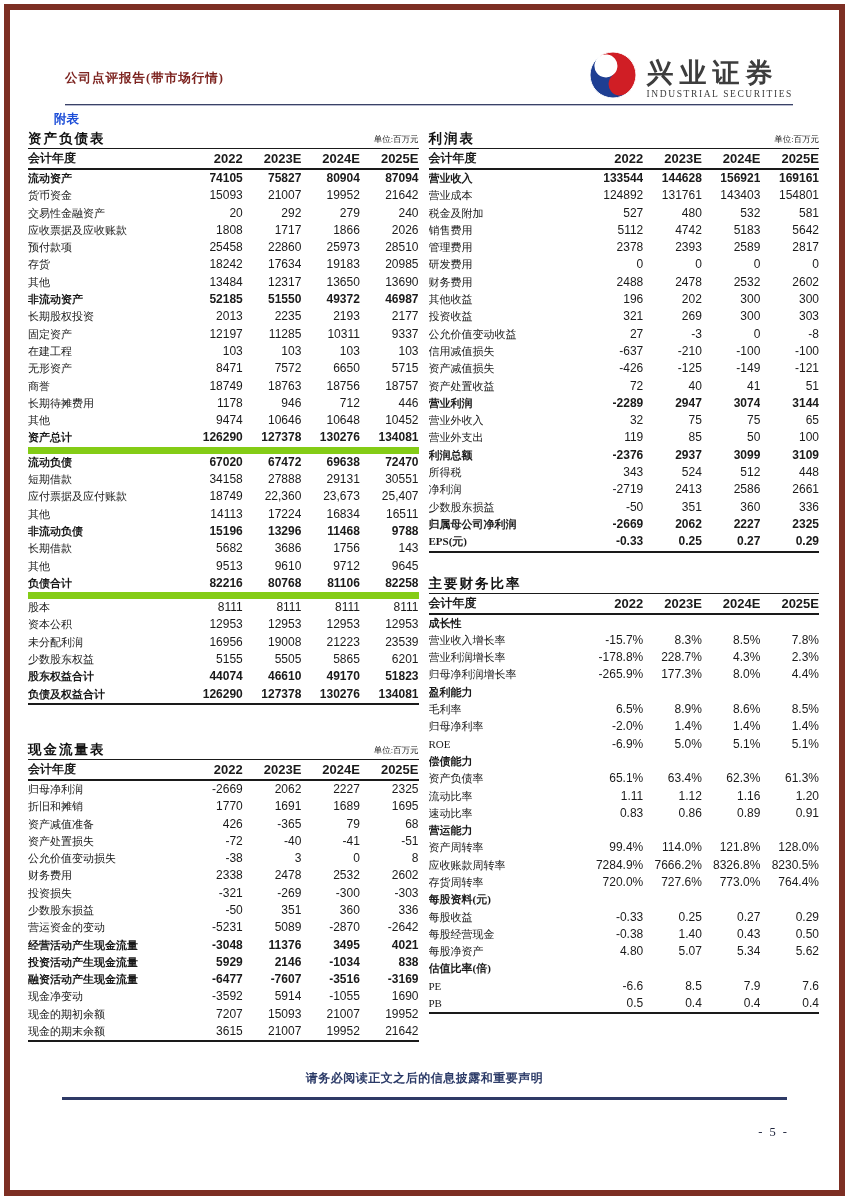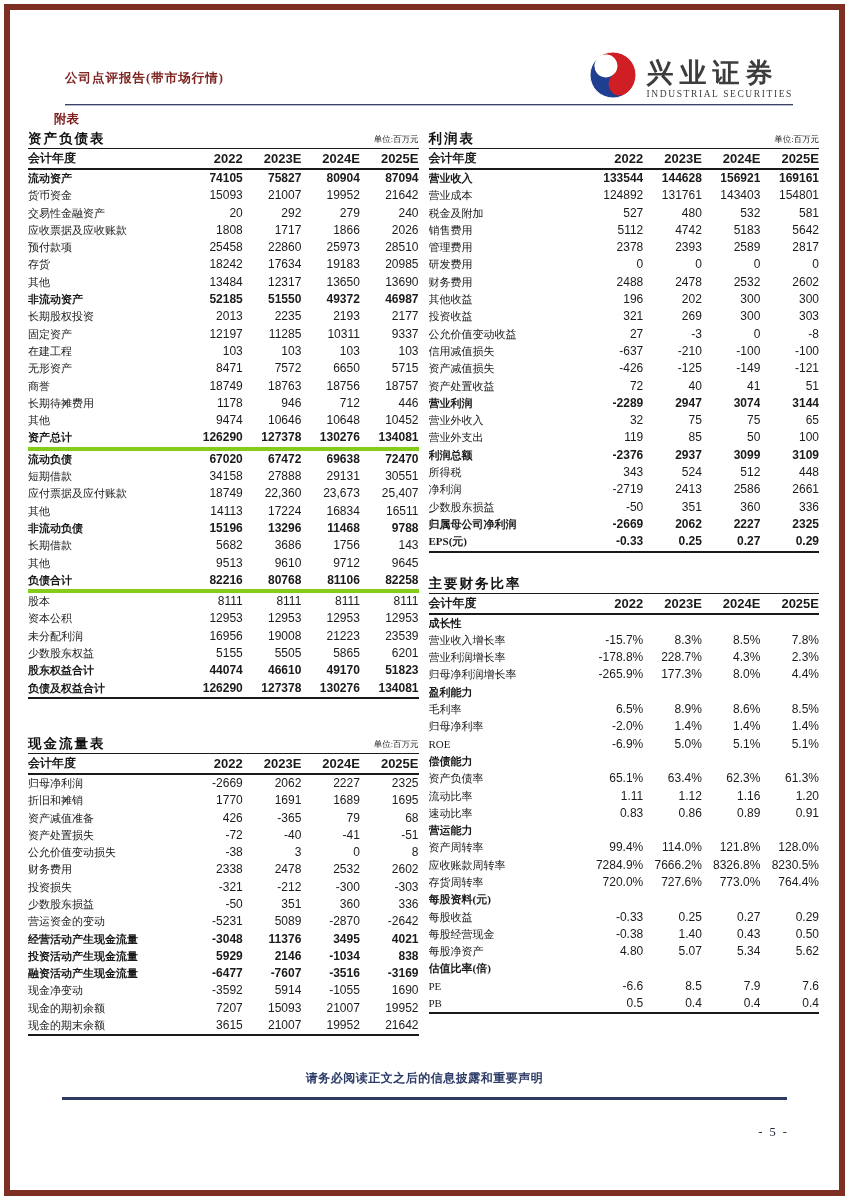--- a/index.html
+++ b/index.html
@@ -30,21 +30,21 @@
   }
   .brand-en {
     font-size:9.5px; color:#3d3d3d; letter-spacing:1.6px; line-height:12px;
     font-family:"Liberation Serif", serif; white-space:nowrap;
   }
   .header-rule {
     margin:4px 56px 0 65px; height:2px; background:#3a4266;
     border-bottom:1px solid #b9bcd0;
   }
   .appendix {
-    margin:5px 0 2px 54px; font-size:12.5px; font-weight:bold; color:#7f1d1d;
+    margin:5px 0 2px 54px; font-size:12.5px; font-weight:bold; color:#1d4ed8;
   }
   
   .columns { display:flex; gap:10px; margin:0 30px 0 28px; }
   .col { flex:1 1 0; min-width:0; }
   .tbl-section { margin-bottom:0; }
   .tbl-gap-left { margin-top:36px; }
   .tbl-gap-right { margin-top:22px; }
   .tbl-head {
     display:flex; justify-content:space-between; align-items:flex-end;
     margin-bottom:0;
@@ -73,21 +73,21 @@
   }
   td.lbl {
     text-align:left; font-size:11px;
     font-family:"Liberation Serif", serif;
   }
   td.val {
     text-align:right; font-size:12px;
     font-family:"Liberation Sans","DejaVu Sans",sans-serif;
   }
   tr.b td { font-weight:bold; }
-  tr.hr td { border-bottom:4px solid #84cc16; }
+  tr.hr td { border-bottom:7px solid #84cc16; }
   
   .footer-rule {
     position:absolute; left:62px; right:62px; top:1097px; height:3px;
     background:#2e3a66;
   }
   .disclaimer {
     position:absolute; top:1070px; left:0; width:100%; text-align:center;
     color:#2b3a67; font-weight:bold; font-size:12px; letter-spacing:0.5px;
   }
   .page-num {
@@ -419,21 +419,21 @@
             <tr class="">
               <td class="lbl">财务费用</td>
               <td class="val">2338</td>
               <td class="val">2478</td>
               <td class="val">2532</td>
               <td class="val">2602</td>
             </tr>
             <tr class="">
               <td class="lbl">投资损失</td>
               <td class="val">-321</td>
-              <td class="val">-212</td>
+              <td class="val">-269</td>
               <td class="val">-300</td>
               <td class="val">-303</td>
             </tr>
             <tr class="">
               <td class="lbl">少数股东损益</td>
               <td class="val">-50</td>
               <td class="val">351</td>
               <td class="val">360</td>
               <td class="val">336</td>
             </tr>

